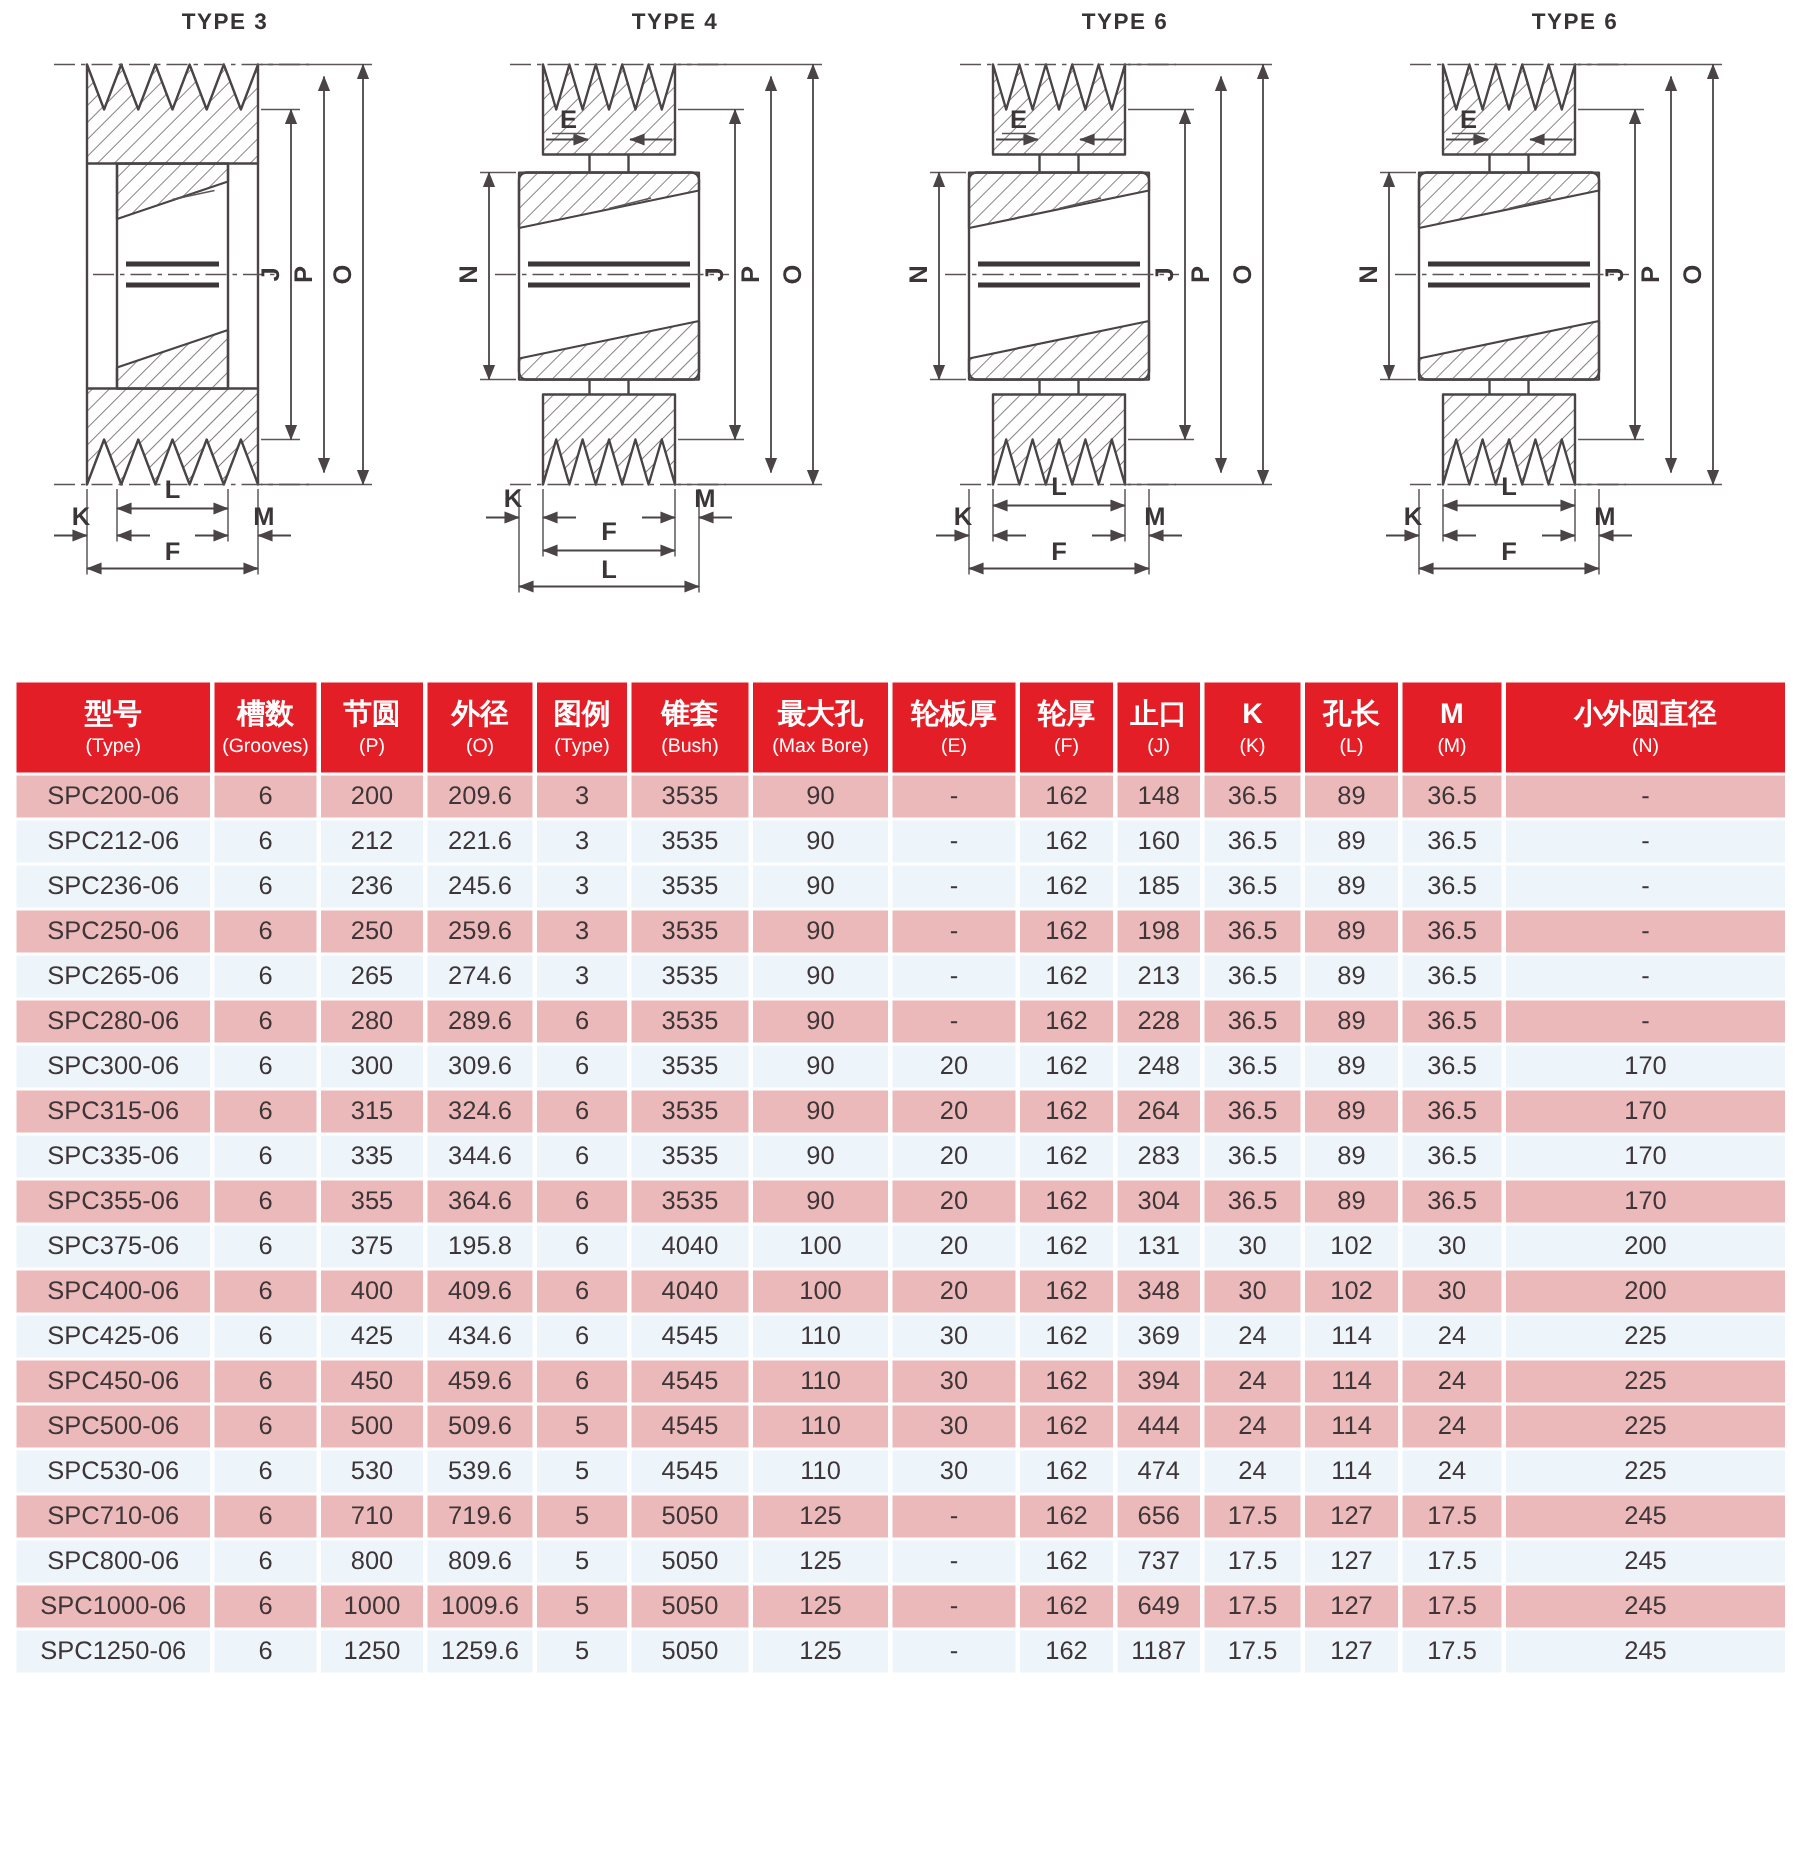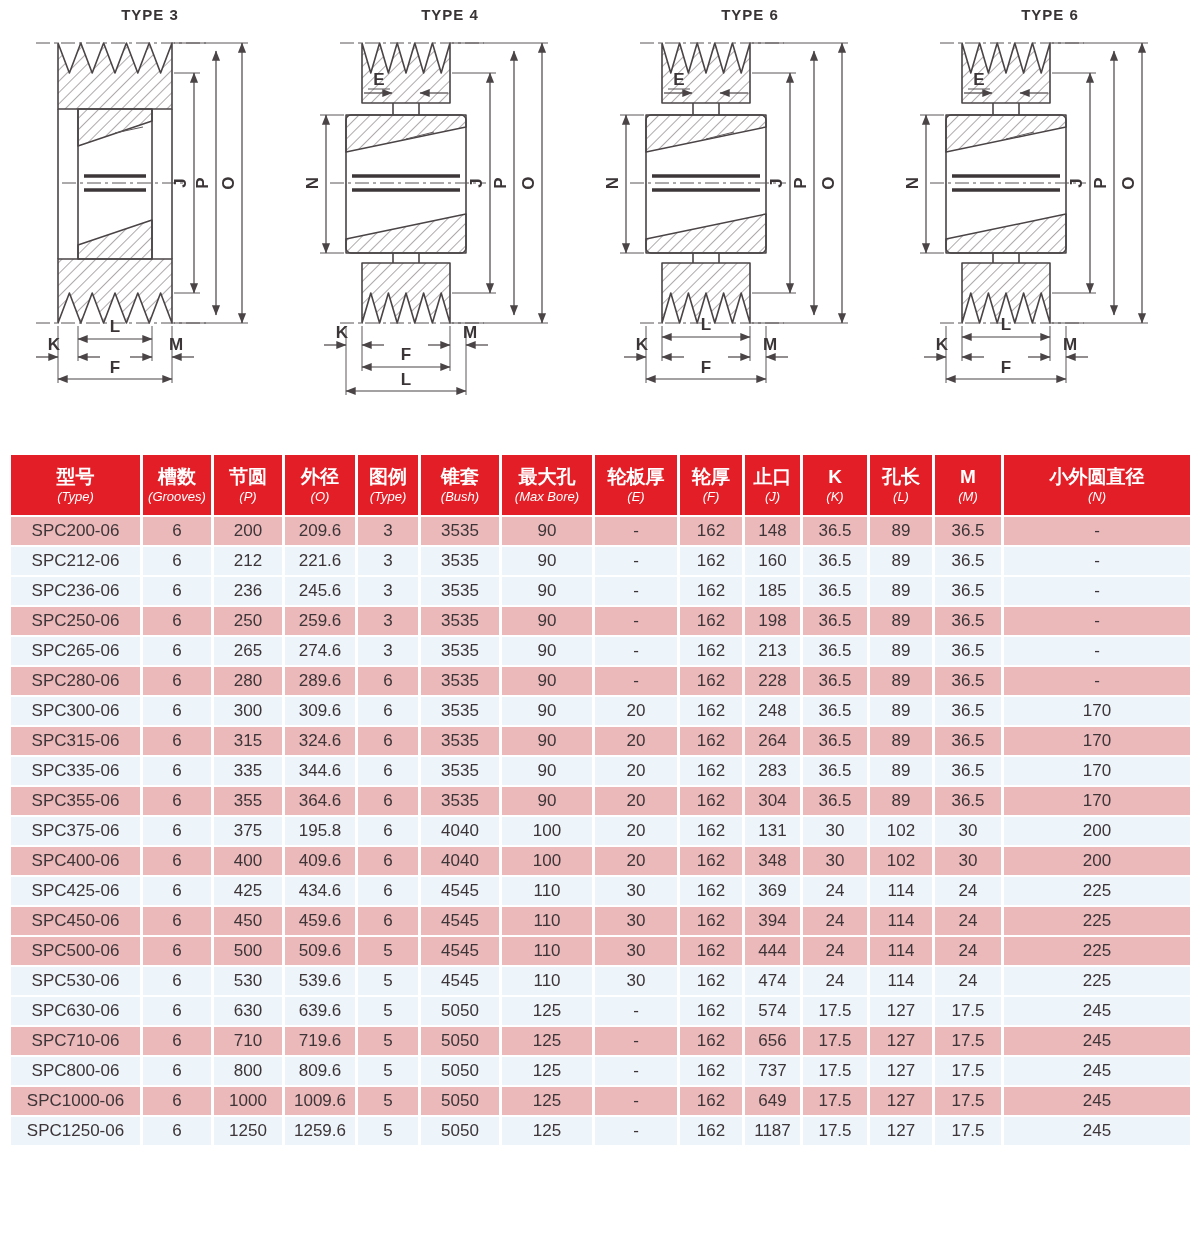--- a/index.html
+++ b/index.html
@@ -32,21 +32,21 @@
   table.spec{
     margin-left:8px;width:1184px;table-layout:fixed;
     border-collapse:separate;border-spacing:3px 2px;
   }
   table.spec th{
     background:var(--red);color:#fff;text-align:center;vertical-align:middle;
     padding:10px 5px;
     margin-top:12px;
   }
   .h-zh{font-size:19px;font-weight:bold;line-height:24px;}
-  .h-en{font-size:13px;font-weight:normal;line-height:16px;font-style:italic;}
+  .h-en{font-size:13px;font-weight:normal;line-height:16px;}
   table.spec td{
     text-align:center;vertical-align:middle;height:28px;line-height:28px;
     font-size:17px;color:var(--ink);padding:0 1px;white-space:nowrap;
     overflow:hidden;
   }
   tr.r-odd td{background:var(--pink);}
   tr.r-even td{background:var(--blue);}
 </style>
 </head>
 <body>
@@ -614,36 +614,20 @@
           <td>4545</td>
           <td>110</td>
           <td>30</td>
           <td>162</td>
           <td>474</td>
           <td>24</td>
           <td>114</td>
           <td>24</td>
           <td>225</td>
         </tr>
-        <tr class="r-even">
-          <td>SPC630-06</td>
-          <td>6</td>
-          <td>630</td>
-          <td>639.6</td>
-          <td>5</td>
-          <td>5050</td>
-          <td>125</td>
-          <td>-</td>
-          <td>162</td>
-          <td>574</td>
-          <td>17.5</td>
-          <td>127</td>
-          <td>17.5</td>
-          <td>245</td>
-        </tr>
         <tr class="r-odd">
           <td>SPC710-06</td>
           <td>6</td>
           <td>710</td>
           <td>719.6</td>
           <td>5</td>
           <td>5050</td>
           <td>125</td>
           <td>-</td>
           <td>162</td>

